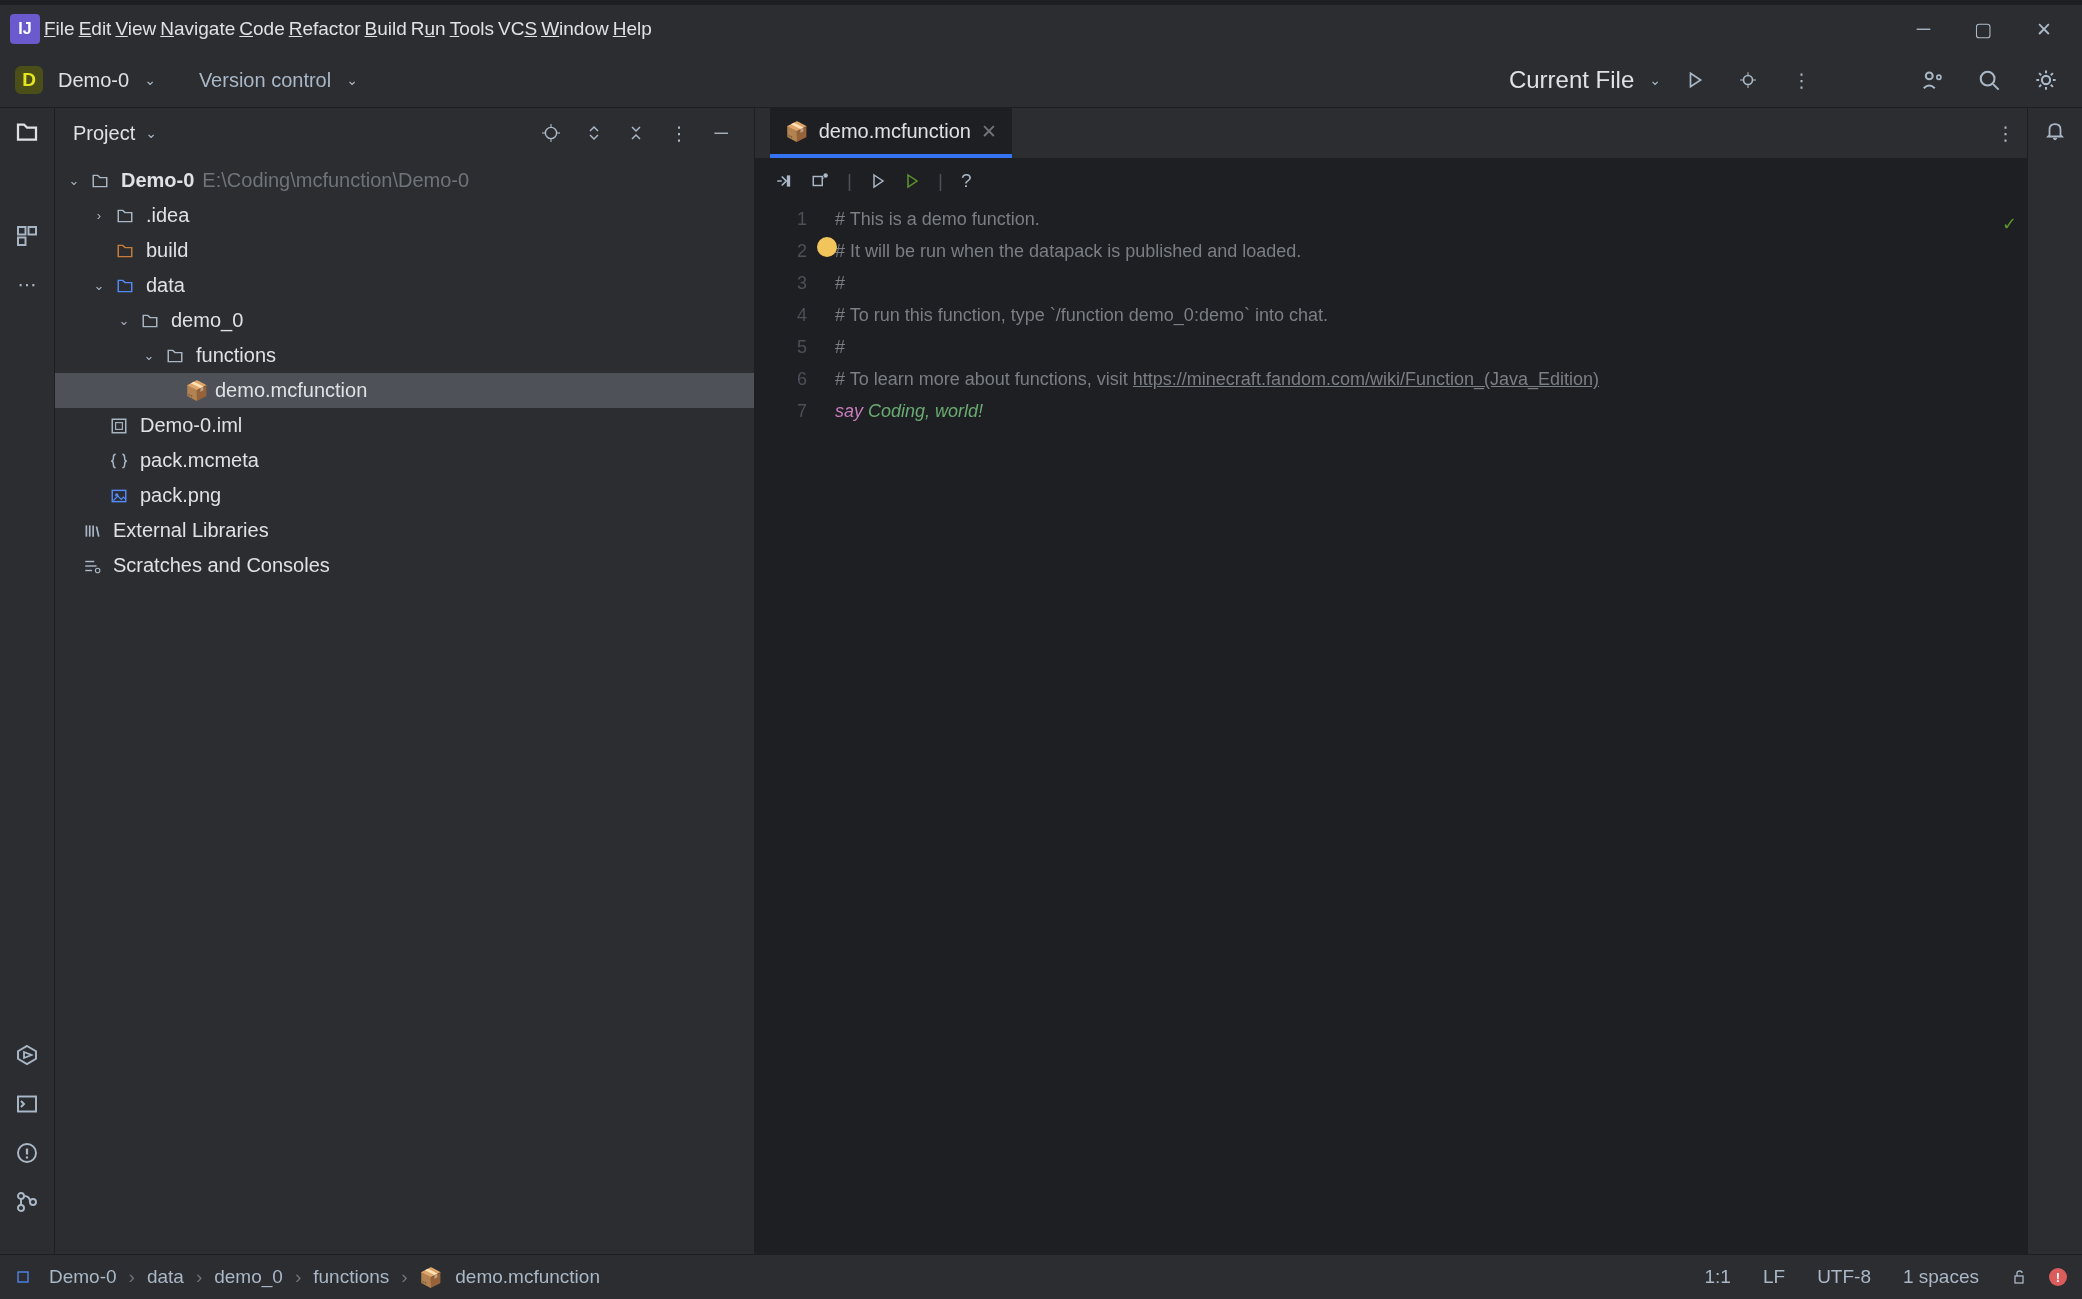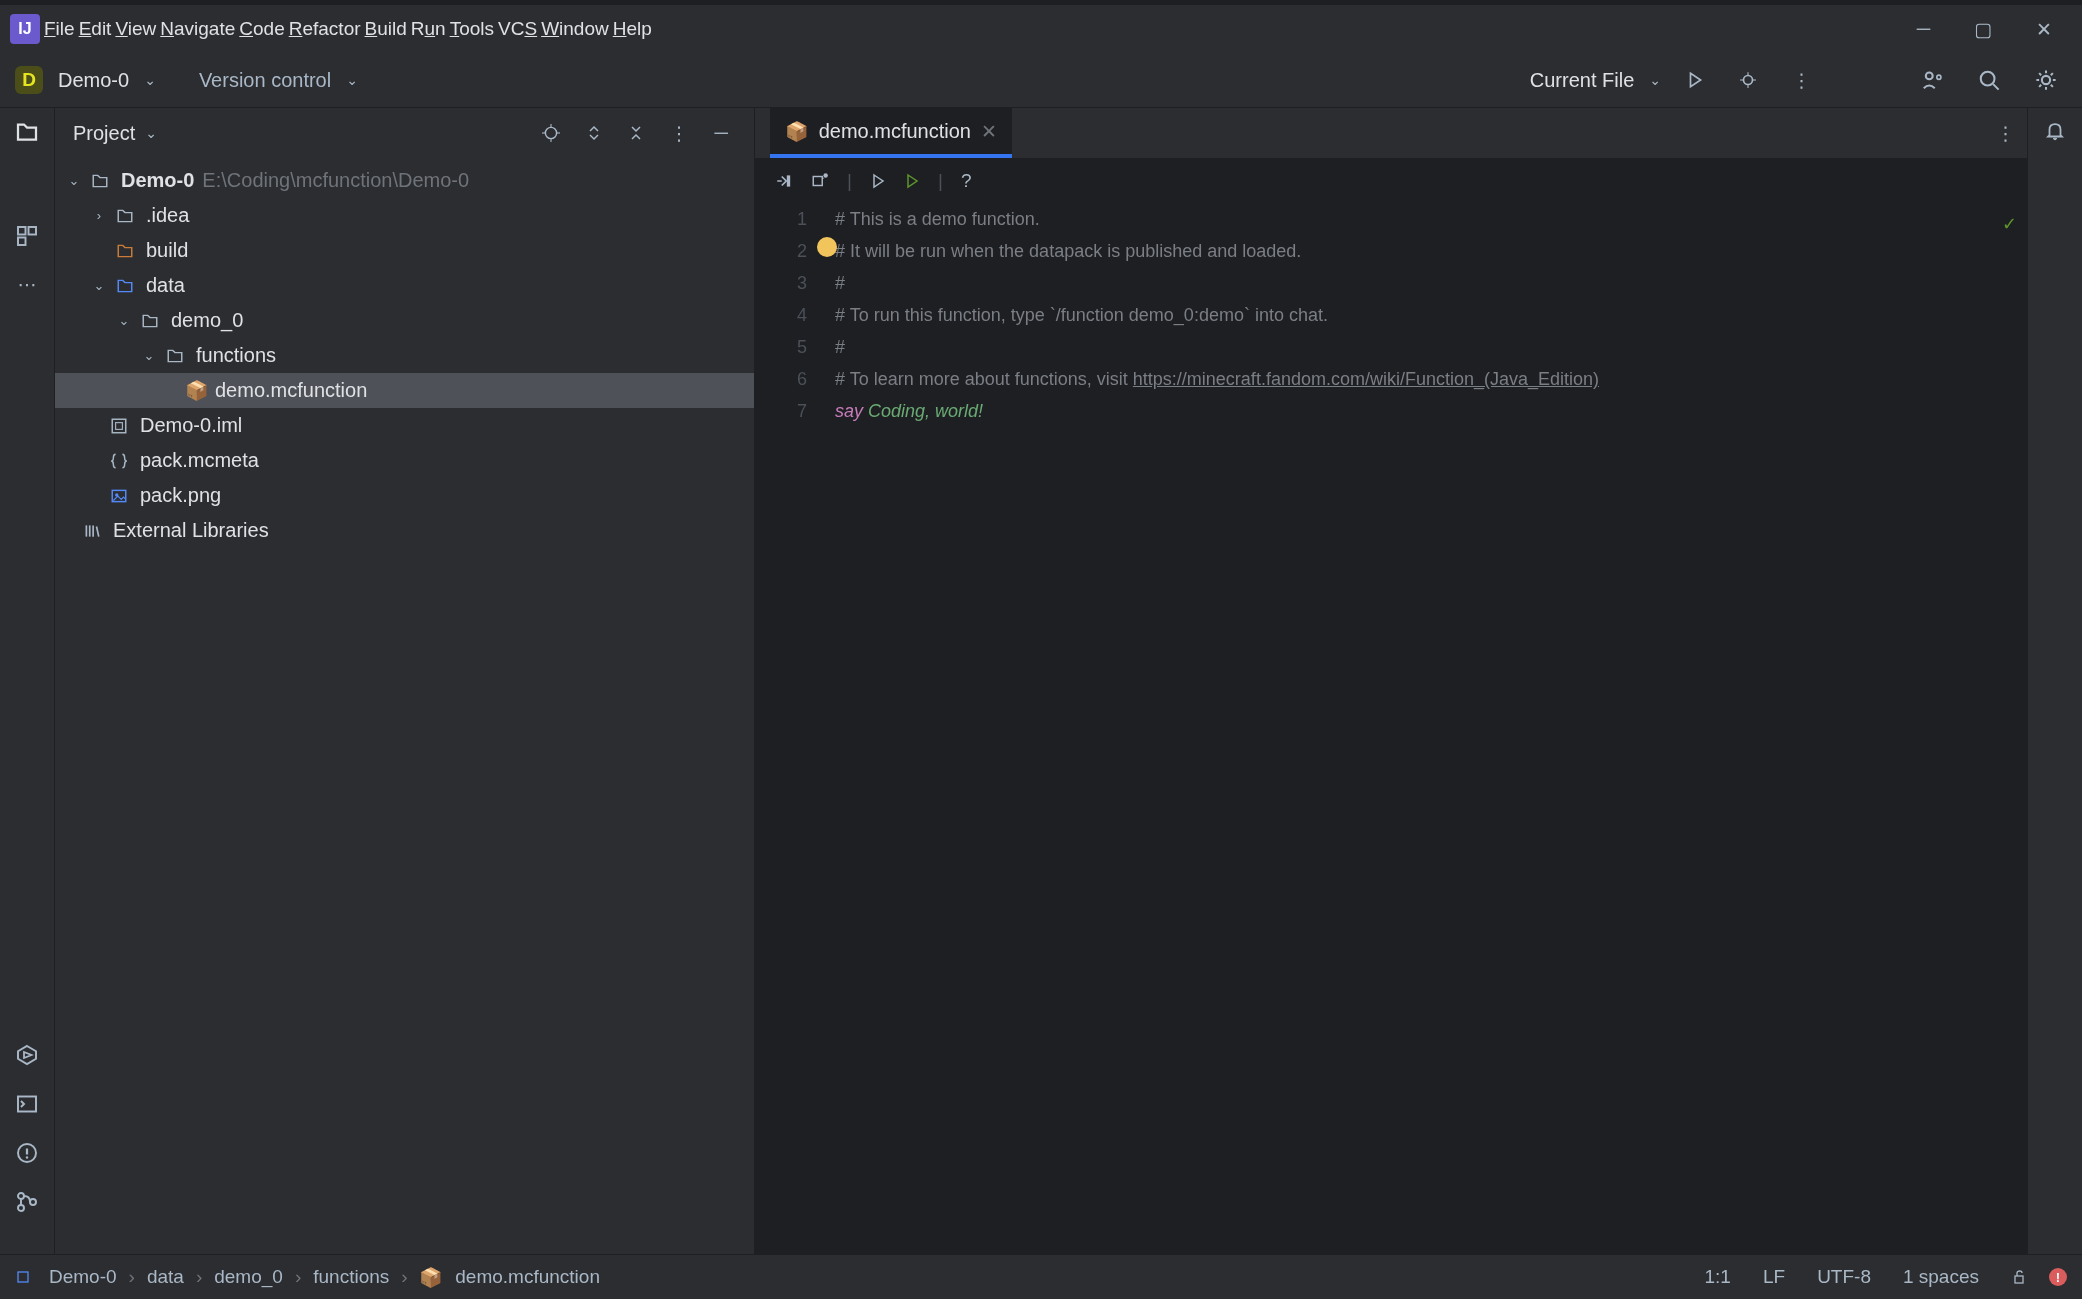--- a/index.html
+++ b/index.html
@@ -10,21 +10,21 @@
     .menubar .menu-item{color:#dfe1e5;cursor:pointer;font-size:19px;}
     .menubar .menu-item .ul{text-decoration:underline;}
     .menubar .spacer{flex:1;}
     .menubar .win-ctrl{color:#a9b7c6;cursor:pointer;padding:0 20px;}
     .toolbar{height:55px;background:#2b2d30;display:flex;align-items:center;padding:0 15px;gap:15px;border-bottom:1px solid #1e1f22;}
     .proj-chip{background:#4b4e18;color:#e5e520;width:28px;height:28px;border-radius:6px;display:flex;align-items:center;justify-content:center;font-weight:bold;}
     .proj-name{color:#dfe1e5;font-size:20px;}
     .chev{color:#a9b7c6;font-size:14px;}
     .vc{color:#a9b7c6;font-size:20px;margin-left:28px;}
     .toolbar .spacer{flex:1;}
-    .run-cfg{color:#dfe1e5;font-size:20px;}
+    .run-cfg{color:#dfe1e5;font-size:24px;}
     .tool-icon{color:#a9b7c6;cursor:pointer;padding:0 10px;}
     .body{display:flex;height:calc(100% - 108px - 45px);}
     .left-strip{width:55px;background:#2b2d30;display:flex;flex-direction:column;align-items:center;padding-top:12px;gap:25px;border-right:1px solid #1e1f22;}
     .left-strip .strip-icon{color:#a9b7c6;cursor:pointer;}
     .left-strip .strip-icon.active{color:#dfe1e5;}
     .left-strip .spacer{flex:1;}
     .project-pane{width:700px;background:#2b2d30;display:flex;flex-direction:column;border-right:1px solid #1e1f22;}
     .proj-header{height:50px;display:flex;align-items:center;padding:0 18px;gap:10px;}
     .proj-header .title{font-size:20px;color:#dfe1e5;}
     .proj-header .spacer{flex:1;}
@@ -303,20 +303,31 @@
         <span class="fic">
             <svg width="18" height="18" viewBox="0 0 16 16">
               <line x1="3" y1="3" x2="3" y2="13" stroke="#a9b7c6" stroke-width="1.5"></line>
               <line x1="6" y1="3" x2="6" y2="13" stroke="#a9b7c6" stroke-width="1.5"></line>
               <line x1="9" y1="3" x2="9" y2="13" stroke="#a9b7c6" stroke-width="1.5"></line>
               <line x1="12" y1="4" x2="14" y2="13" stroke="#a9b7c6" stroke-width="1.5"></line>
             </svg>
           </span>
         <span class="fname">External Libraries</span>
       </div>
+      <div class="tree-row" style="padding-left:28px">
+        <span class="fic">
+            <svg width="18" height="18" viewBox="0 0 16 16">
+              <line x1="2" y1="4" x2="10" y2="4" stroke="#a9b7c6" stroke-width="1.3"></line>
+              <line x1="2" y1="8" x2="12" y2="8" stroke="#a9b7c6" stroke-width="1.3"></line>
+              <line x1="2" y1="12" x2="8" y2="12" stroke="#a9b7c6" stroke-width="1.3"></line>
+              <circle cx="13" cy="12" r="2" fill="none" stroke="#a9b7c6" stroke-width="1"></circle>
+            </svg>
+          </span>
+        <span class="fname">Scratches and Consoles</span>
+      </div>
     </div>
   </div>
 
   <div class="editor-pane">
     <div class="tabbar">
       <div class="tab">
         <span>📦</span>
         <span class="tabname">demo.mcfunction</span>
         <span class="close">✕</span>
       </div>

